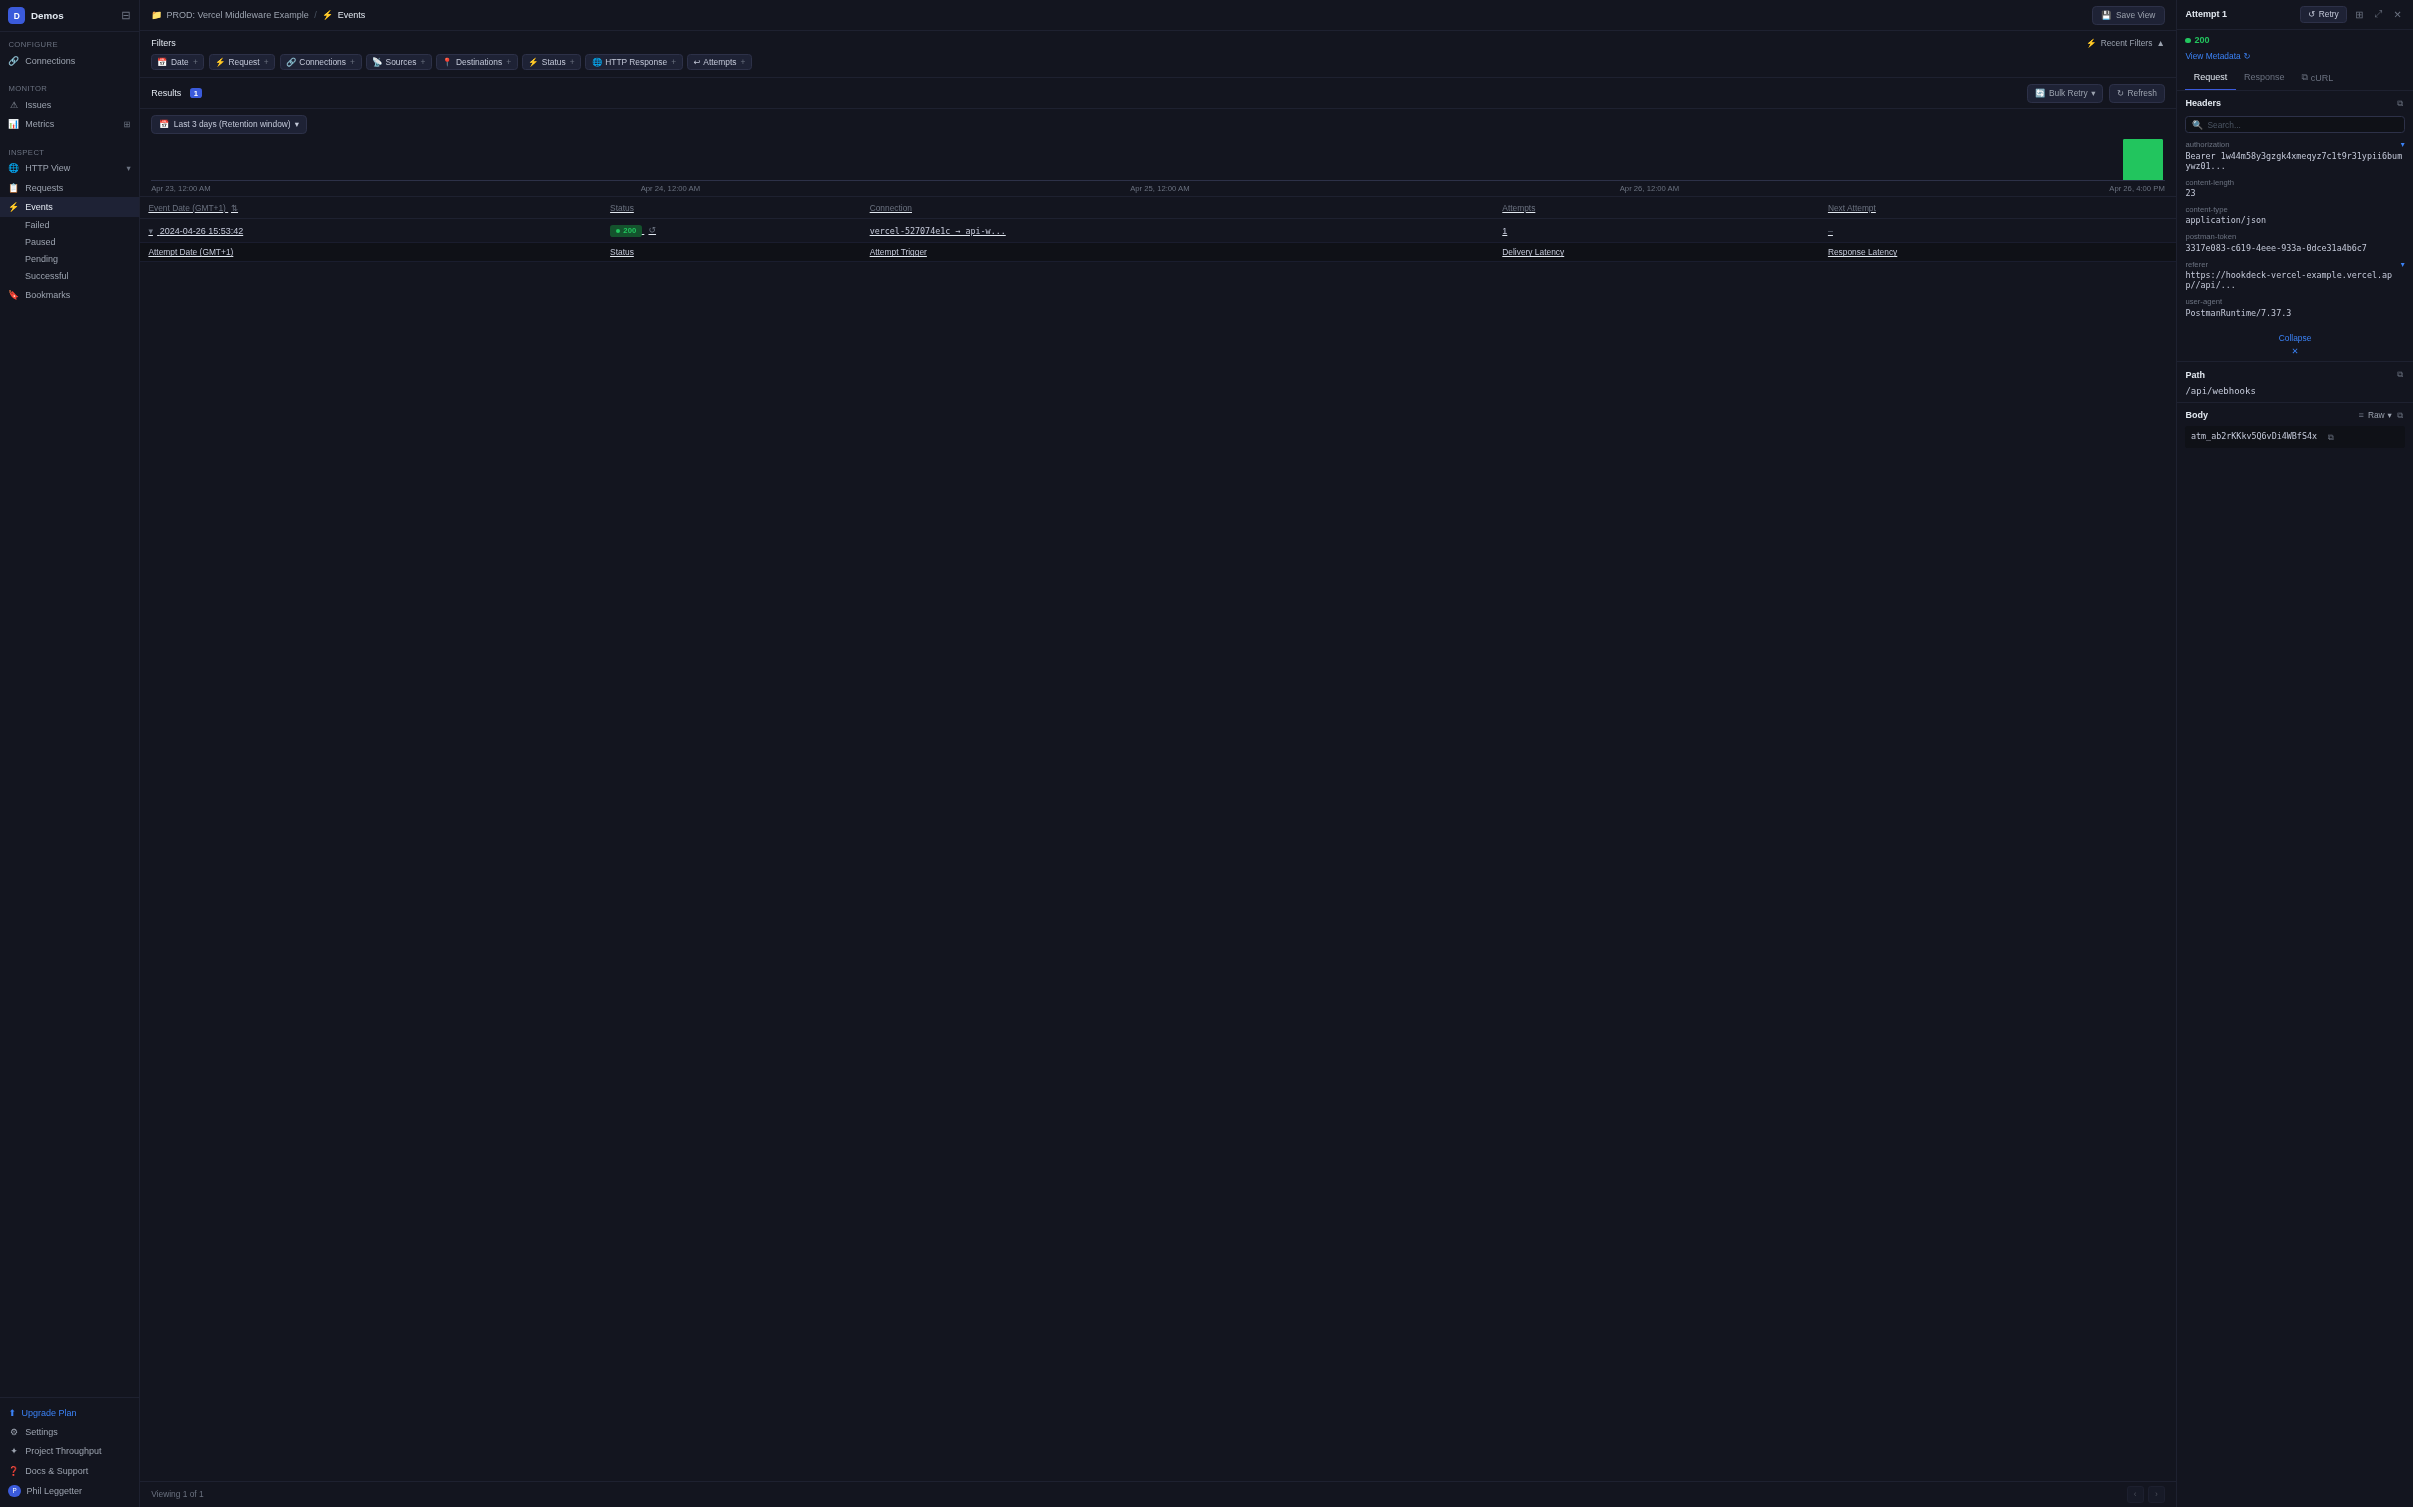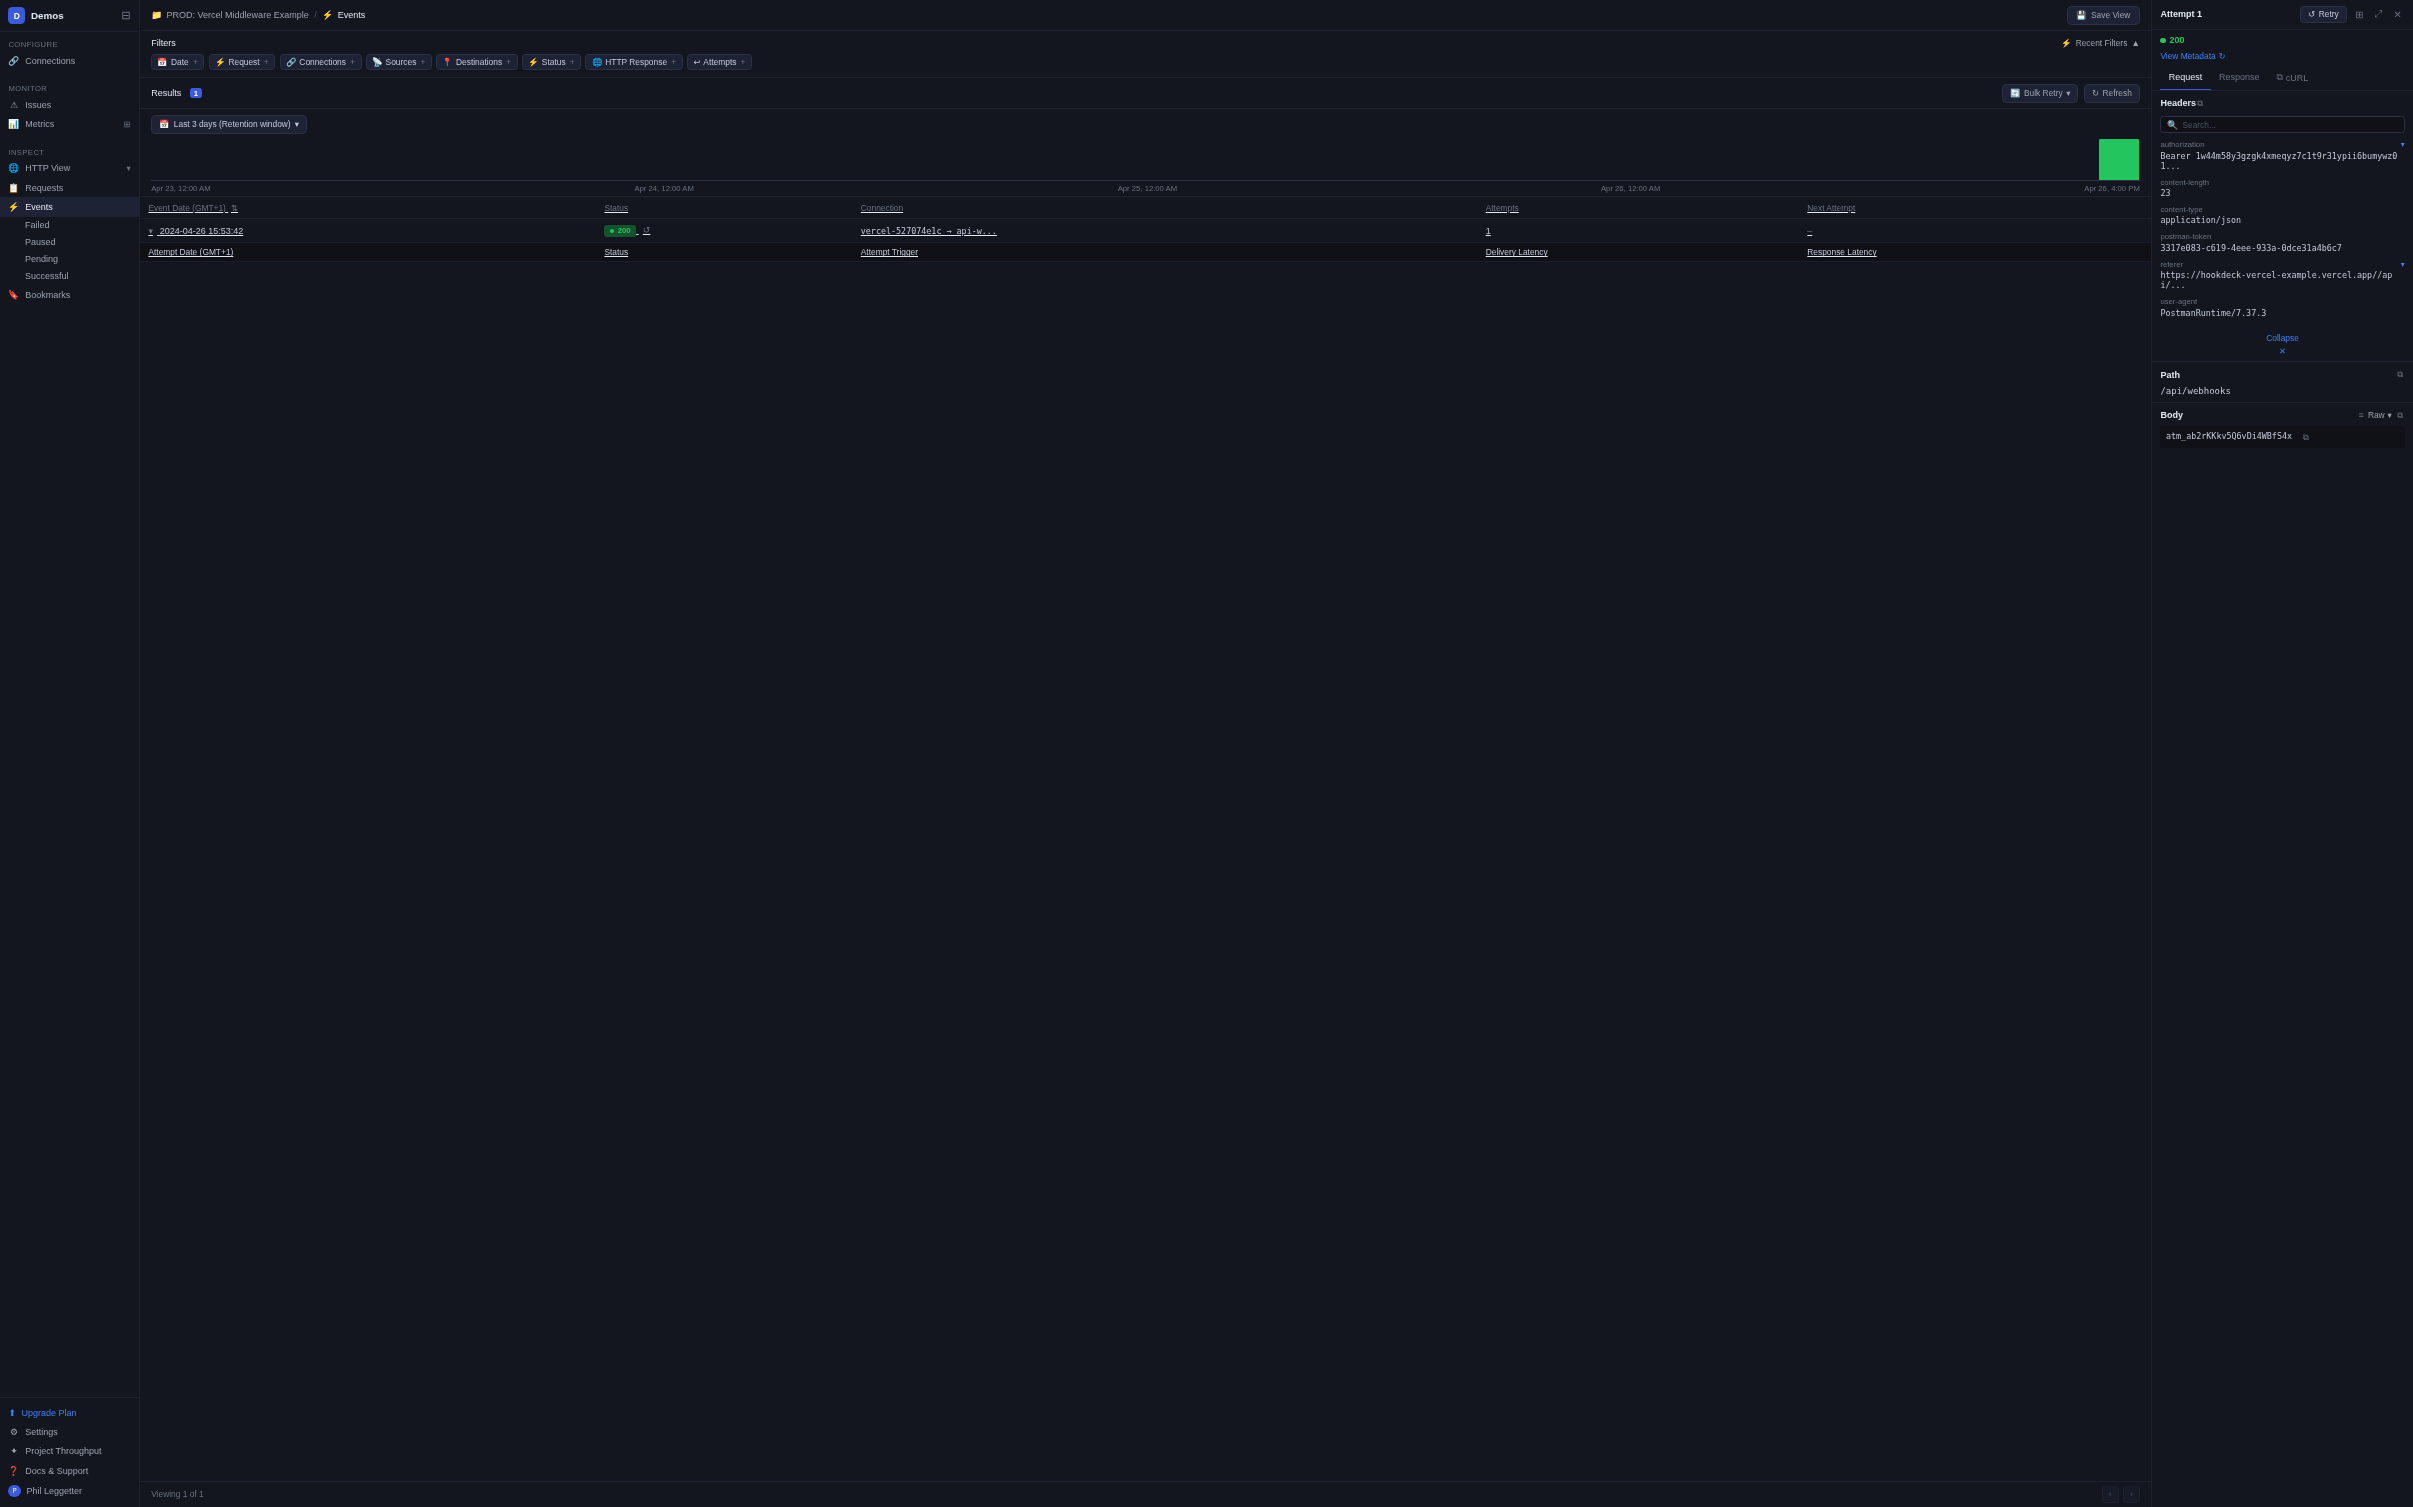--- a/index.html
+++ b/index.html
@@ -85,40 +85,40 @@
     .sub-row.selected { background: #111827; }
 
     
     .bottom-bar { padding: 4.2px 11.2px; border-top: 0.7px solid #1e2130; background: #13151f; display: flex; align-items: center; justify-content: space-between; }
     .viewing-text { font-size: 8.4px; color: #6b7280; }
     .pagination { display: flex; gap: 4.2px; }
     .page-btn { background: #1e2235; border: 0.7px solid #2d3148; color: #9ca3af; width: 17px; height: 17px; border-radius: 2.8px; cursor: pointer; display: flex; align-items: center; justify-content: center; font-size: 8.4px; }
     .page-btn.disabled { opacity: 0.4; cursor: not-allowed; }
 
     
-    .right-panel { width: 262px; background: #13151f; border-left: 0.7px solid #1e2130; display: flex; flex-direction: column; flex-shrink: 0; overflow: hidden; }
+    .right-panel { width: 237px; background: #13151f; border-left: 0.7px solid #1e2130; display: flex; flex-direction: column; flex-shrink: 0; overflow: hidden; }
     .panel-header { padding: 5.6px 8.4px; border-bottom: 0.7px solid #1e2130; display: flex; align-items: center; justify-content: space-between; }
     .panel-title { font-size: 9px; font-weight: 600; color: #e2e8f0; }
     .panel-actions { display: flex; align-items: center; gap: 5.6px; }
     .panel-action-btn { background: #1e2235; border: 0.7px solid #2d3148; color: #c4c9d9; padding: 2.8px 7px; border-radius: 3.5px; cursor: pointer; font-size: 8.4px; display: flex; align-items: center; gap: 3.5px; }
     .panel-icon-btn { background: none; border: none; color: #6b7280; cursor: pointer; padding: 2.8px; font-size: 9.8px; }
 
     .status-line { padding: 5.6px 8.4px; display: flex; align-items: center; gap: 5.6px; }
     .status-200 { display: inline-flex; align-items: center; gap: 3.5px; color: #22c55e; font-size: 9px; font-weight: 600; }
     .status-200-dot { width: 5.6px; height: 5.6px; border-radius: 50%; background: #22c55e; }
     .view-metadata { color: #3b82f6; font-size: 8.4px; cursor: pointer; display: flex; align-items: center; gap: 2.8px; padding: 0 8.4px 5.6px; }
 
     .panel-tabs { display: flex; border-bottom: 0.7px solid #1e2130; padding: 0 8.4px; }
     .panel-tab { padding: 5.6px 8.4px; font-size: 9px; color: #6b7280; cursor: pointer; border-bottom: 1.4px solid transparent; }
     .panel-tab.active { color: #e2e8f0; border-bottom-color: #3b5bdb; }
 
     .panel-body { flex: 1; overflow-y: auto; padding: 0; }
 
     .headers-section { padding: 5.6px 8.4px; }
-    .headers-title { font-size: 9px; font-weight: 600; color: #e2e8f0; display: flex; align-items: center; justify-content: flex-start; margin-bottom: 5.6px; }
+    .headers-title { font-size: 9px; font-weight: 600; color: #e2e8f0; display: flex; align-items: center; justify-content: space-between; margin-bottom: 5.6px; }
     .copy-btn { background: none; border: none; color: #6b7280; cursor: pointer; font-size: 8.4px; padding: 1.4px; }
     .search-box { display: flex; align-items: center; gap: 4.2px; background: #0f1117; border: 0.7px solid #2d3148; border-radius: 3.5px; padding: 2.8px 5.6px; margin-bottom: 7px; }
     .search-box input { background: none; border: none; color: #c4c9d9; font-size: 8.4px; outline: none; width: 100%; }
     .search-box input::placeholder { color: #4b5563; }
 
     .header-item { margin-bottom: 7px; }
     .header-key { font-size: 7.7px; color: #6b7280; margin-bottom: 1.4px; display: flex; align-items: center; justify-content: space-between; }
     .header-value { font-size: 8.4px; color: #c4c9d9; font-family: monospace; word-break: break-all; }
     .header-expand { color: #3b82f6; font-size: 7.7px; cursor: pointer; }
 

